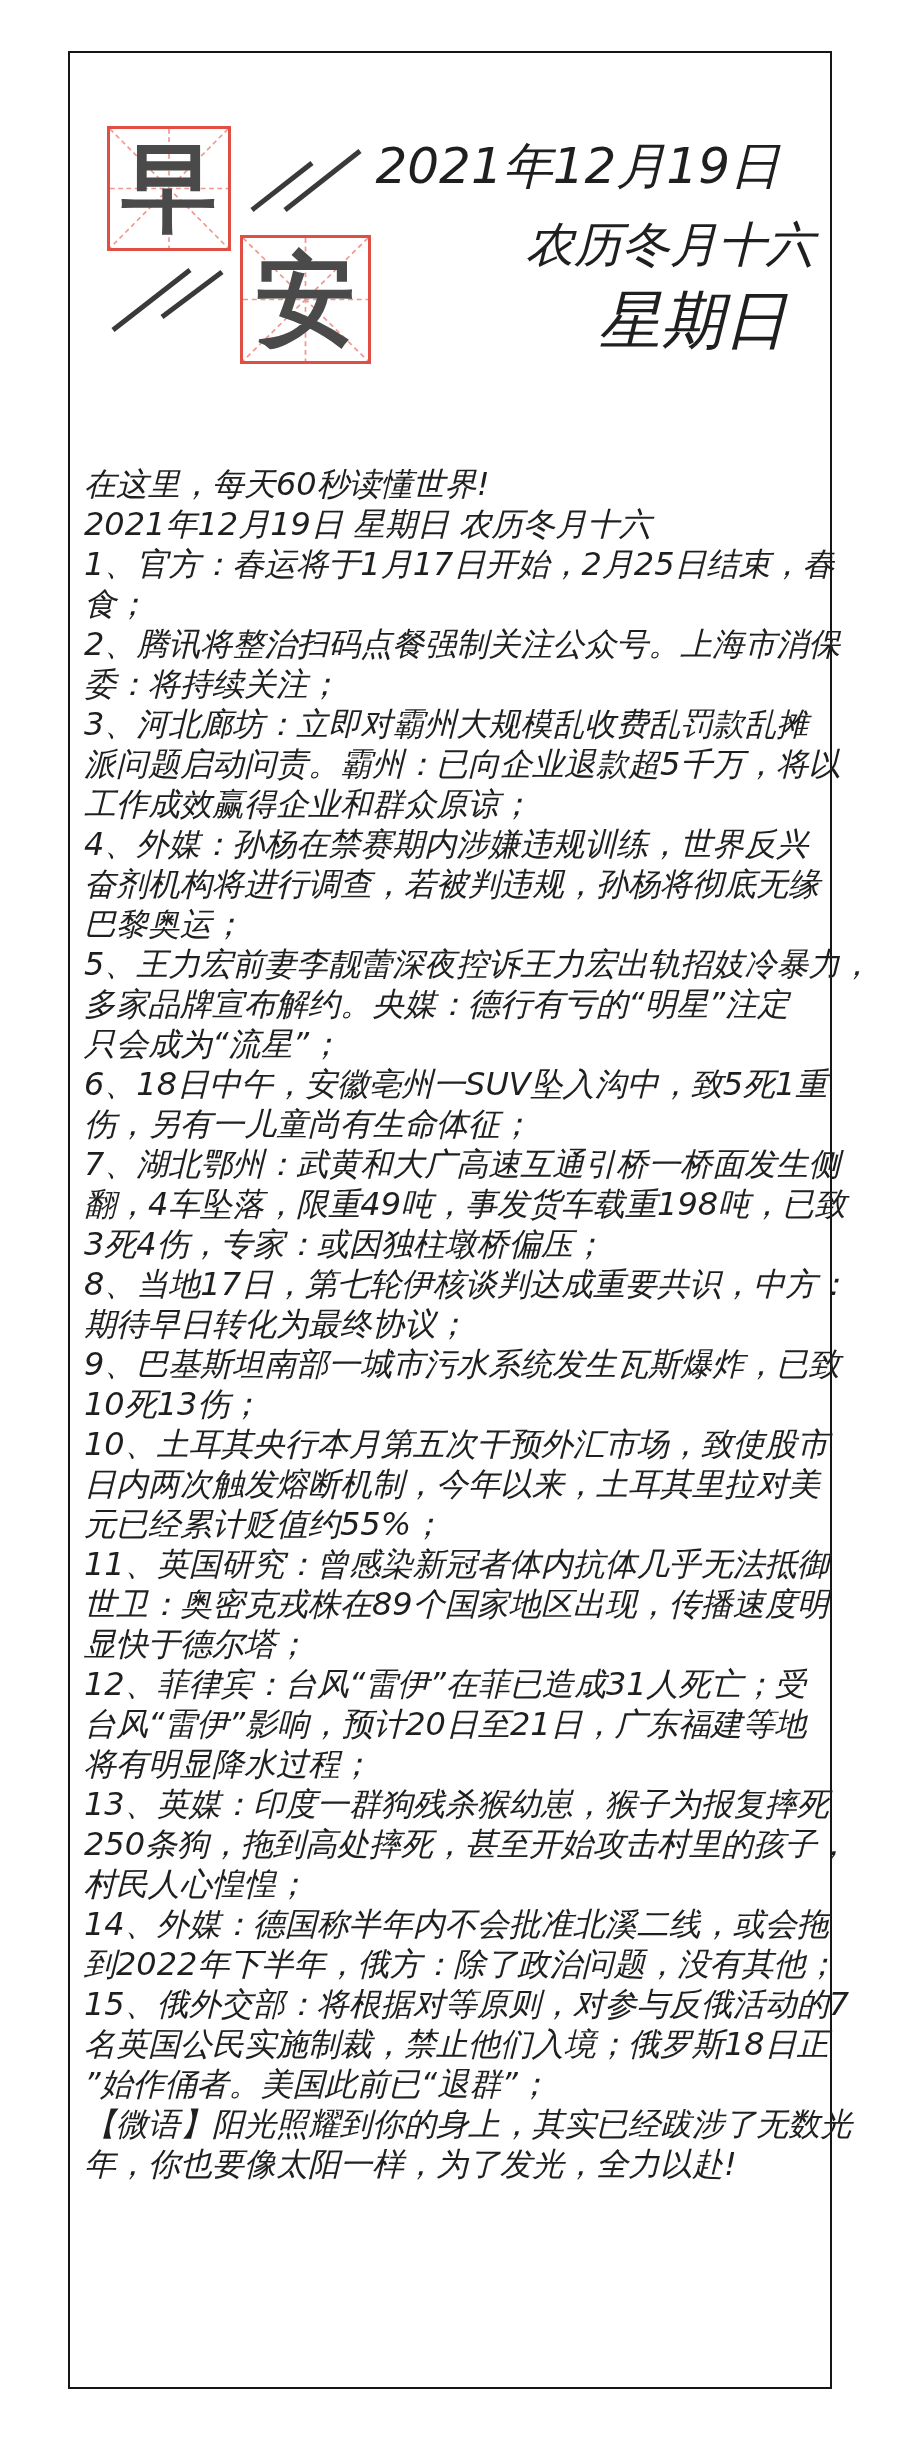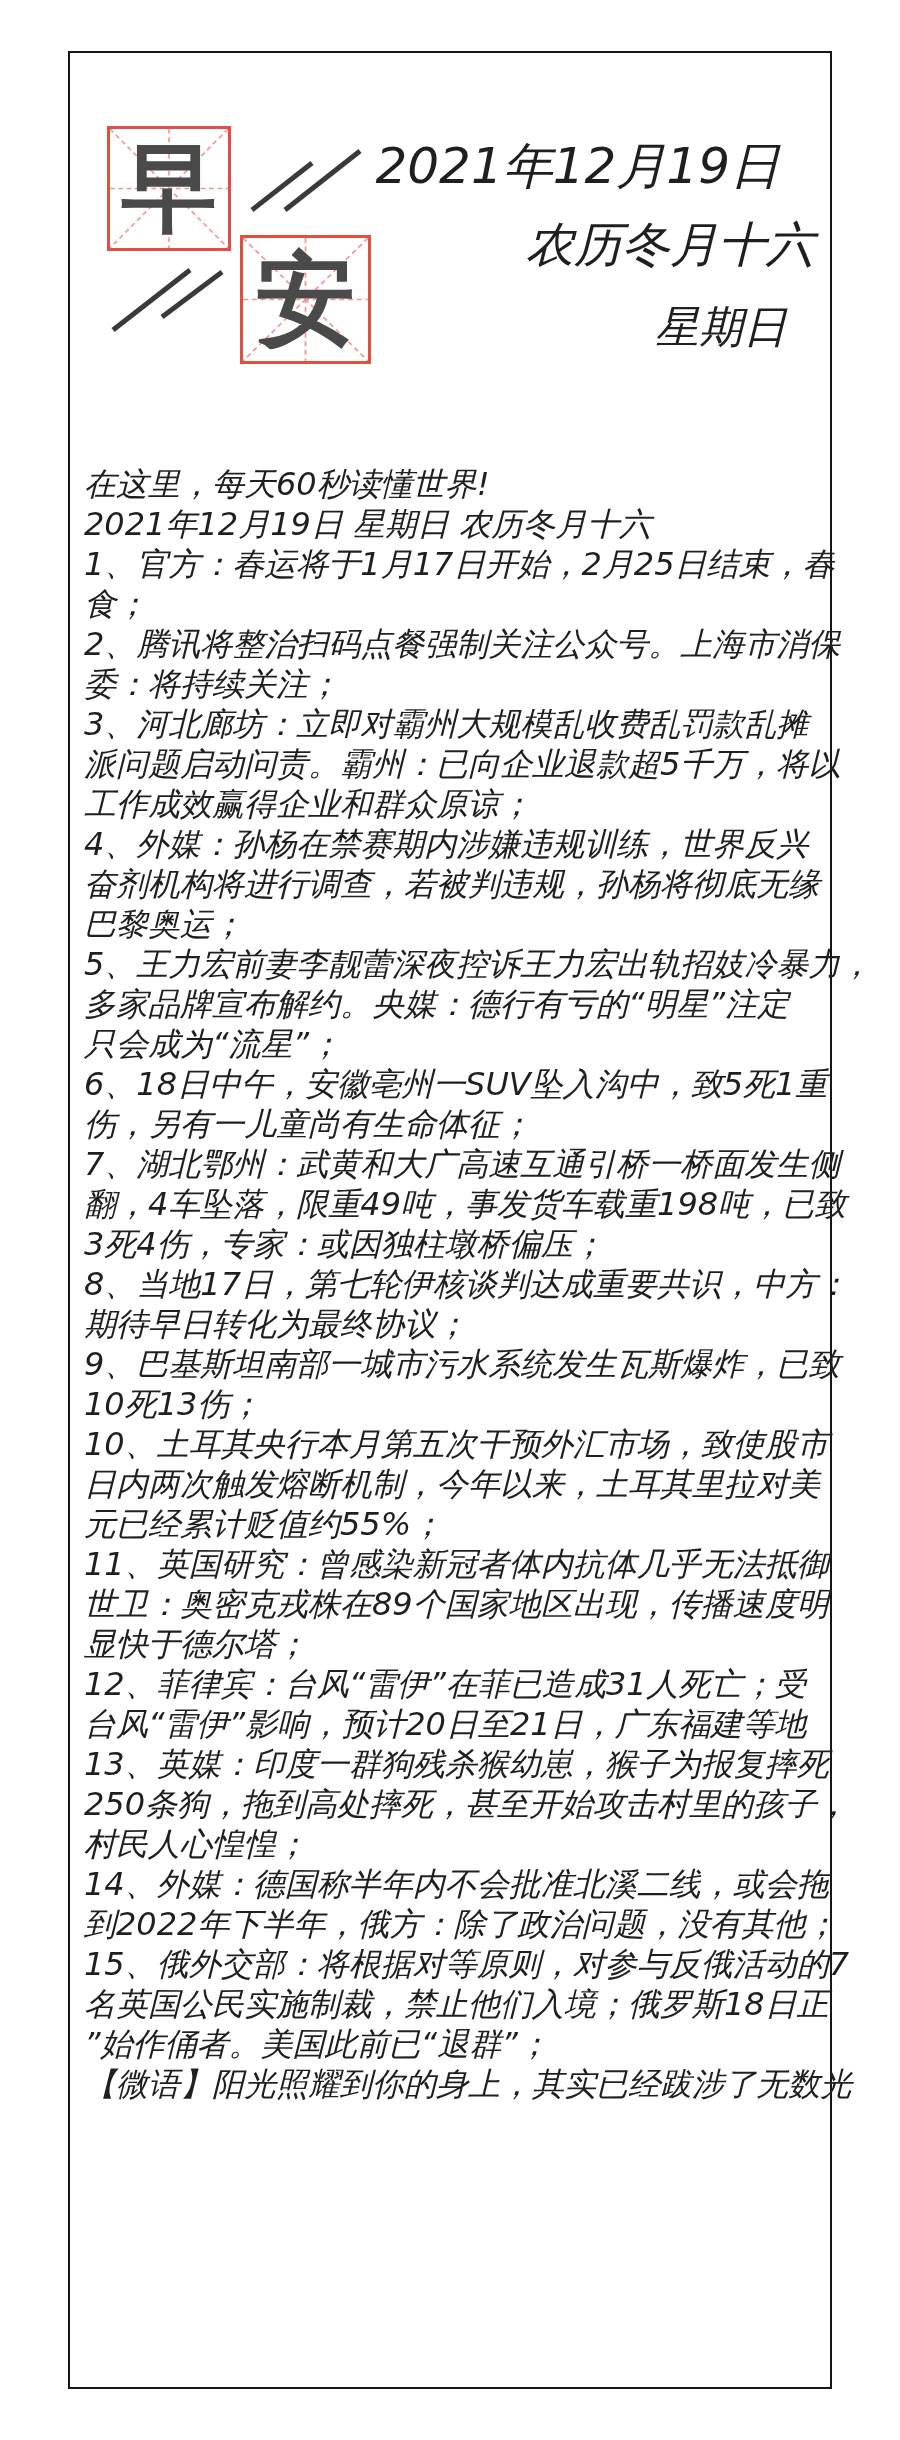--- a/index.html
+++ b/index.html
@@ -30,21 +30,21 @@
   .slashes { position:absolute; color:var(--slash,#3a3a3a); }
   .slashes-1 { left:250px; top:149px; width:112px; height:65px; }
   .slashes-2 { left:110px; top:268px; width:116px; height:64px; }
   
   .date-line {
     position:absolute; white-space:nowrap; font-style:italic;
     color:var(--ink,#1f1f1f); line-height:1.05; text-align:right;
   }
   .date-1 { top:140px; right:120px; font-size:50px; }
   .date-2 { top:219px; right:86px;  font-size:48px; }
-  .date-3 { top:304px; right:113px; font-size:44px; }
+  .date-3 { top:288px; right:113px; font-size:63px; }
   
   .news {
     position:absolute; left:84px; top:464px; width:742px;
     font-style:italic; color:var(--ink,#1f1f1f);
   }
   .news .line {
     font-size:32px; line-height:40px; white-space:nowrap;
     letter-spacing:0px;
   }
 </style>
@@ -114,24 +114,26 @@
       <div class="line">9、巴基斯坦南部一城市污水系统发生瓦斯爆炸，已致</div>
       <div class="line">10死13伤；</div>
       <div class="line">10、土耳其央行本月第五次干预外汇市场，致使股市</div>
       <div class="line">日内两次触发熔断机制，今年以来，土耳其里拉对美</div>
       <div class="line">元已经累计贬值约55%；</div>
       <div class="line">11、英国研究：曾感染新冠者体内抗体几乎无法抵御</div>
       <div class="line">世卫：奥密克戎株在89个国家地区出现，传播速度明</div>
       <div class="line">显快于德尔塔；</div>
       <div class="line">12、菲律宾：台风“雷伊”在菲已造成31人死亡；受</div>
       <div class="line">台风“雷伊”影响，预计20日至21日，广东福建等地</div>
+      <div class="line">将有明显降水过程；</div>
       <div class="line">13、英媒：印度一群狗残杀猴幼崽，猴子为报复摔死</div>
       <div class="line">250条狗，拖到高处摔死，甚至开始攻击村里的孩子，</div>
       <div class="line">村民人心惶惶；</div>
       <div class="line">14、外媒：德国称半年内不会批准北溪二线，或会拖</div>
       <div class="line">到2022年下半年，俄方：除了政治问题，没有其他；</div>
       <div class="line">15、俄外交部：将根据对等原则，对参与反俄活动的7</div>
       <div class="line">名英国公民实施制裁，禁止他们入境；俄罗斯18日正</div>
       <div class="line">”始作俑者。美国此前已“退群”；</div>
       <div class="line">【微语】阳光照耀到你的身上，其实已经跋涉了无数光</div>
+      <div class="line">年，你也要像太阳一样，为了发光，全力以赴!</div>
     </div>
 
 </div>
 
 </body></html>

